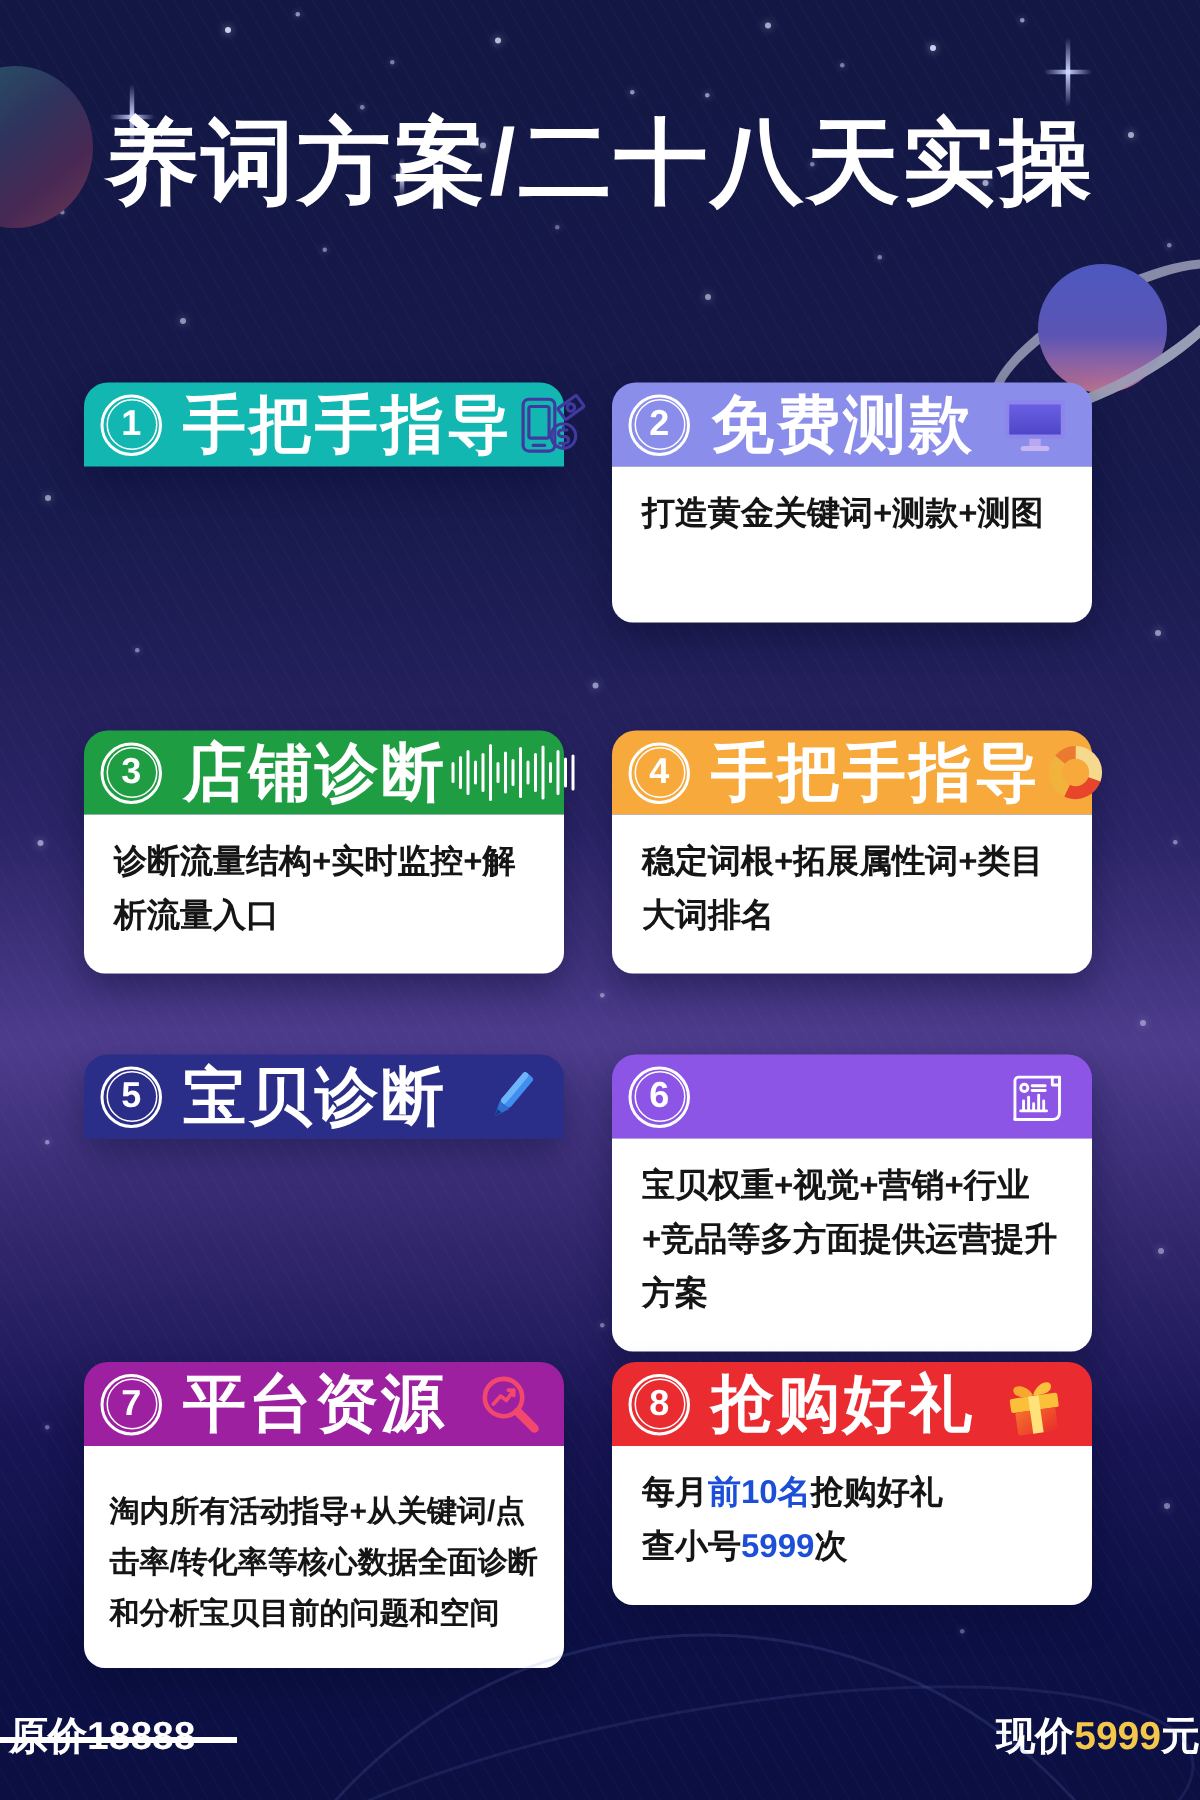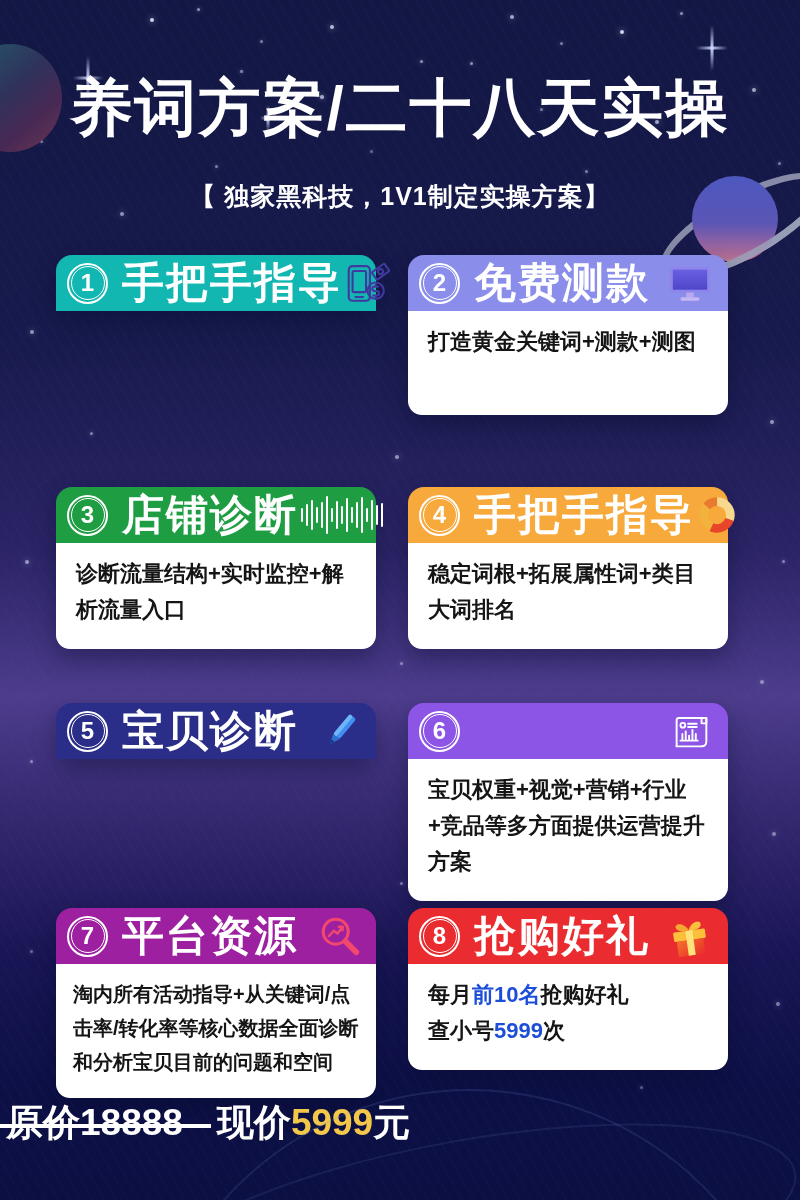--- a/index.html
+++ b/index.html
@@ -44,25 +44,25 @@
     display:flex;align-items:center;justify-content:center;position:relative;box-sizing:border-box;}
   .badge::after{content:"";position:absolute;inset:1.5px;border:1.5px solid #fff;border-radius:50%;}
   .badge .num{font-size:24px;font-weight:900;line-height:1;}
   .card-title{margin-left:14px;font-size:42px;font-weight:800;letter-spacing:2px;white-space:nowrap;}
   .card-icon{margin-left:auto;display:flex;align-items:center;}
   .card-icon svg{display:block;}
   .card-body{background:#fff;border-radius:0 0 14px 14px;padding:13px 20px 21px;
     font-size:22px;line-height:36px;color:#151515;font-weight:600;box-sizing:border-box;}
   .card-row.r1 .card-body{min-height:104px;}
   .card-row.r2 .card-body{min-height:102px;}
-  .card-row.r4 .card:first-child .card-body{font-size:20px;line-height:34px;padding:13px 17px 19px;}
+  .card-row.r4 .card:first-child .card-body{font-size:20px;line-height:34px;padding:27px 17px 19px;}
   .seg-red{color:#1d4ed8;}
   
-  .footer{position:absolute;top:1098px;left:0;width:100%;display:flex;justify-content:flex-start;
-    align-items:baseline;gap:28px;color:#fff;font-size:37px;font-weight:800;}
+  .footer{position:absolute;top:1140px;left:0;width:100%;display:flex;justify-content:space-between;
+    align-items:baseline;gap:28px;color:#fff;font-size:26px;font-weight:800;}
   .orig{position:relative;padding:0 6px;}
   .orig::after{content:"";position:absolute;left:-22px;right:-22px;top:52%;height:3.5px;background:#fff;}
   .price-yellow{color:#f3c84a;}
 </style>
 </head>
 <body>
 
 <div class="stage">
   <div class="texture"></div>
   <div id="stars">
@@ -112,21 +112,20 @@
     </div>
   <div class="sphere"></div>
 
   <div class="planet-wrap">
     <div class="ring"></div>
     <div class="planet"></div>
     <div class="ring front"></div>
   </div>
 
   <h1 class="page-title">养词方案/二十八天实操</h1>
-  <div class="page-subtitle">【 独家黑科技，1V1制定实操方案】</div>
 
   <div id="rows">
       <div class="card-row r1">
         <div class="card">
     <div class="card-header" style="background: rgb(19, 183, 178);">
       <div class="badge">
               <span class="num">1</span>
             </div>
       <div class="card-title">手把手指导</div>
       <div class="card-icon">

